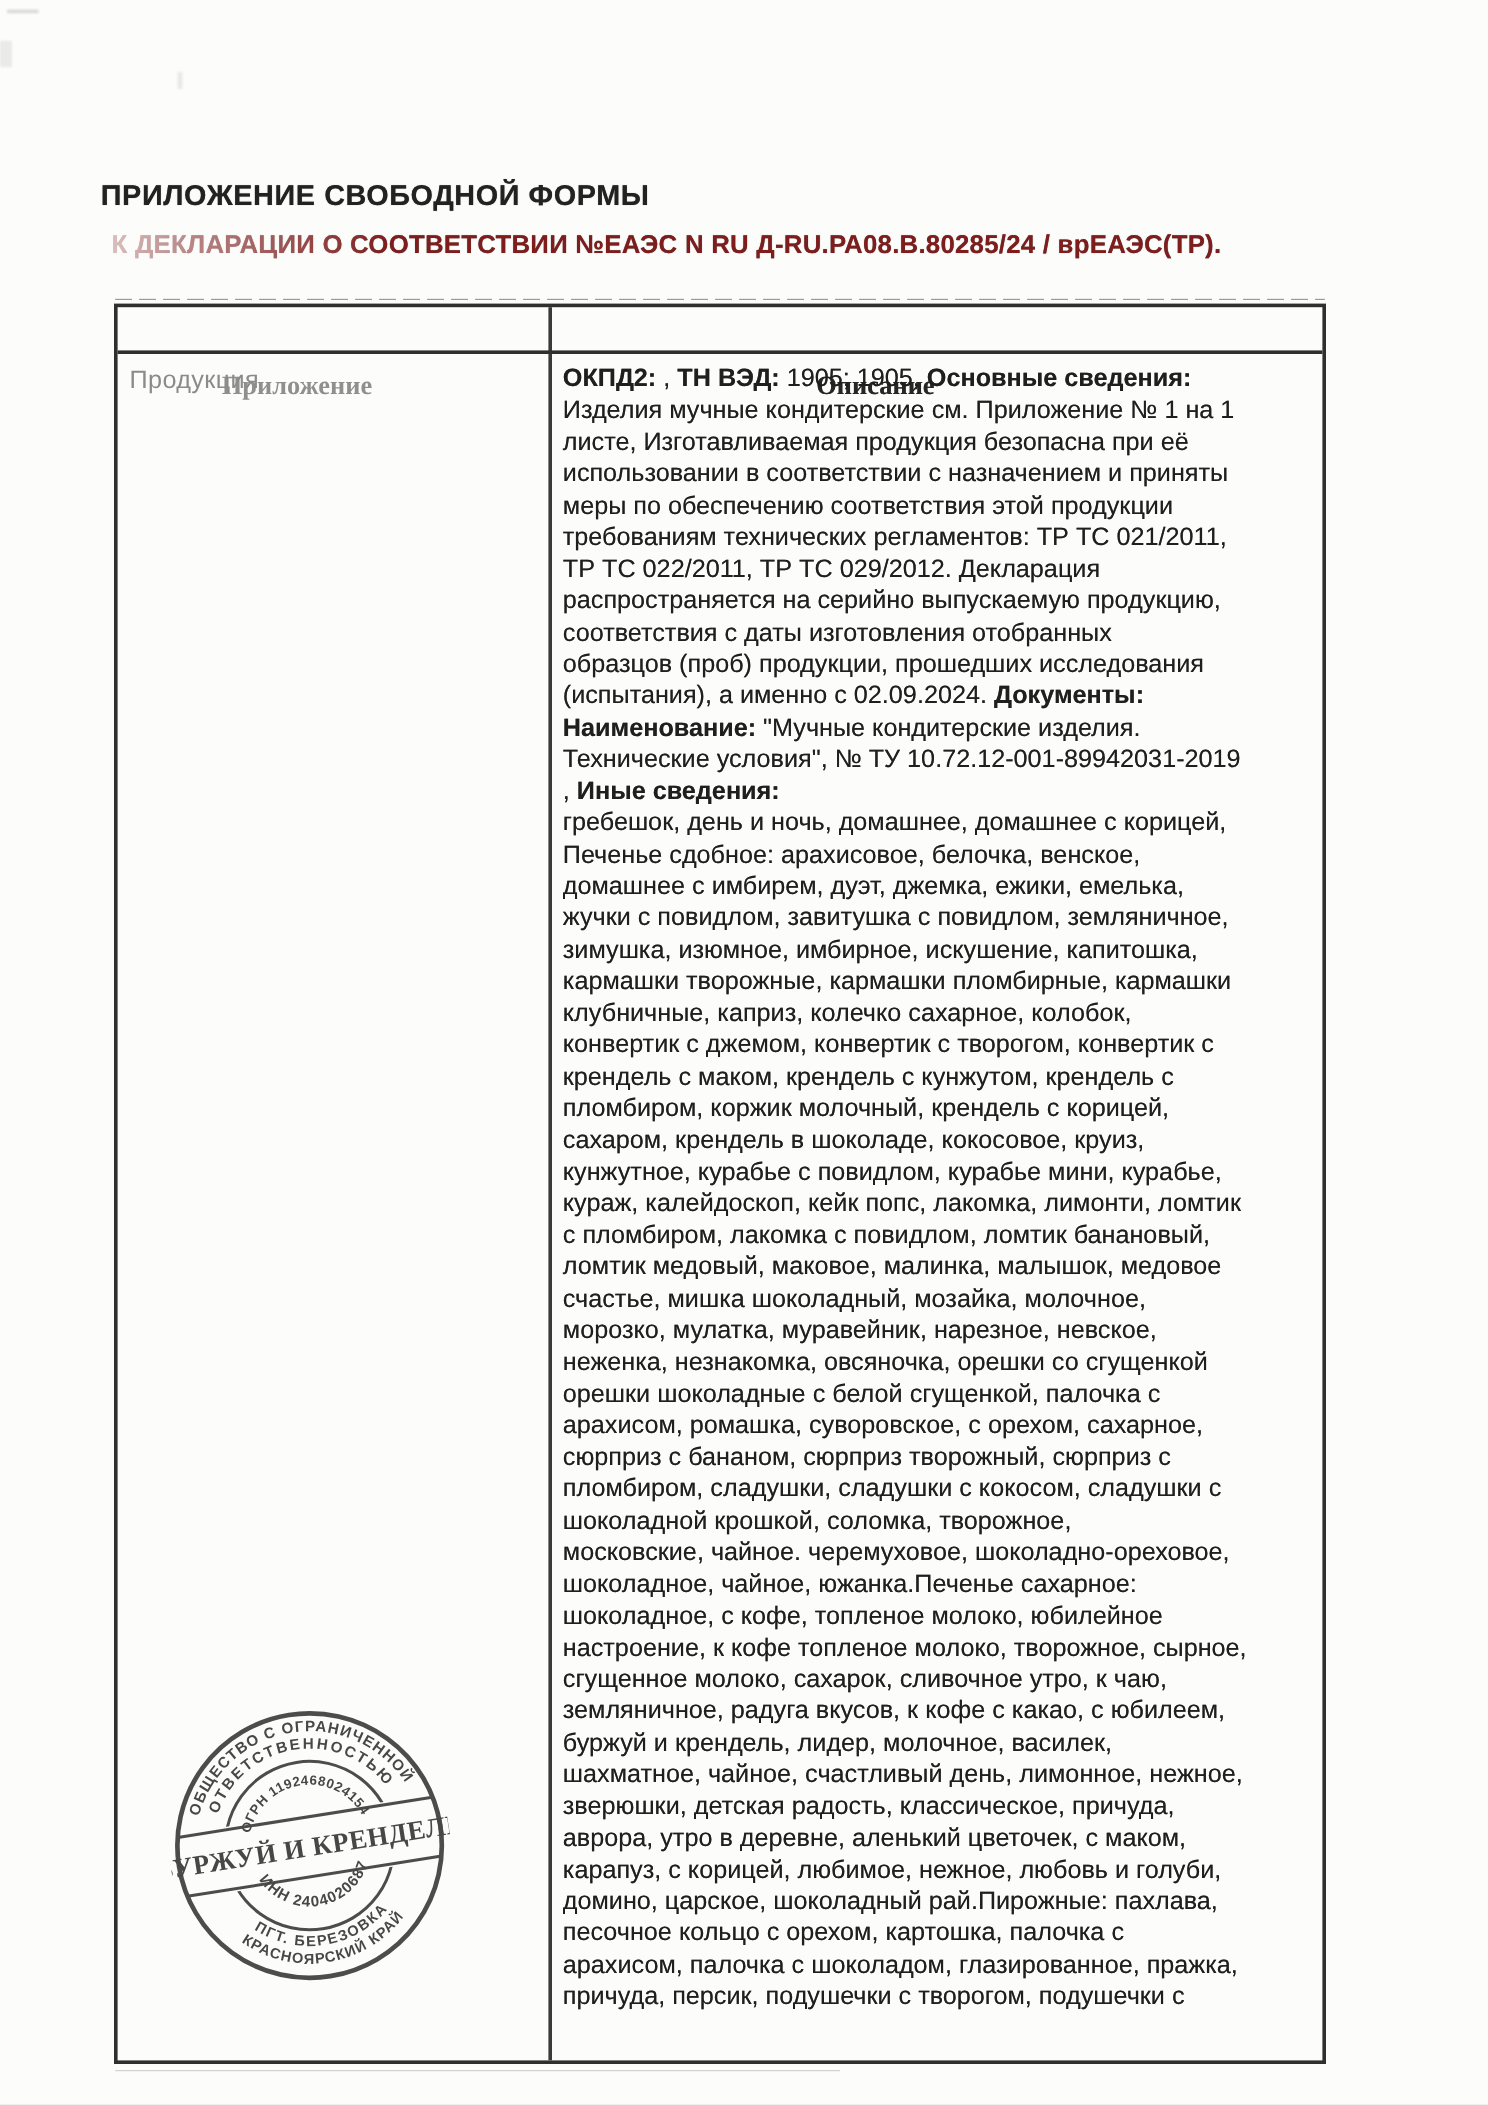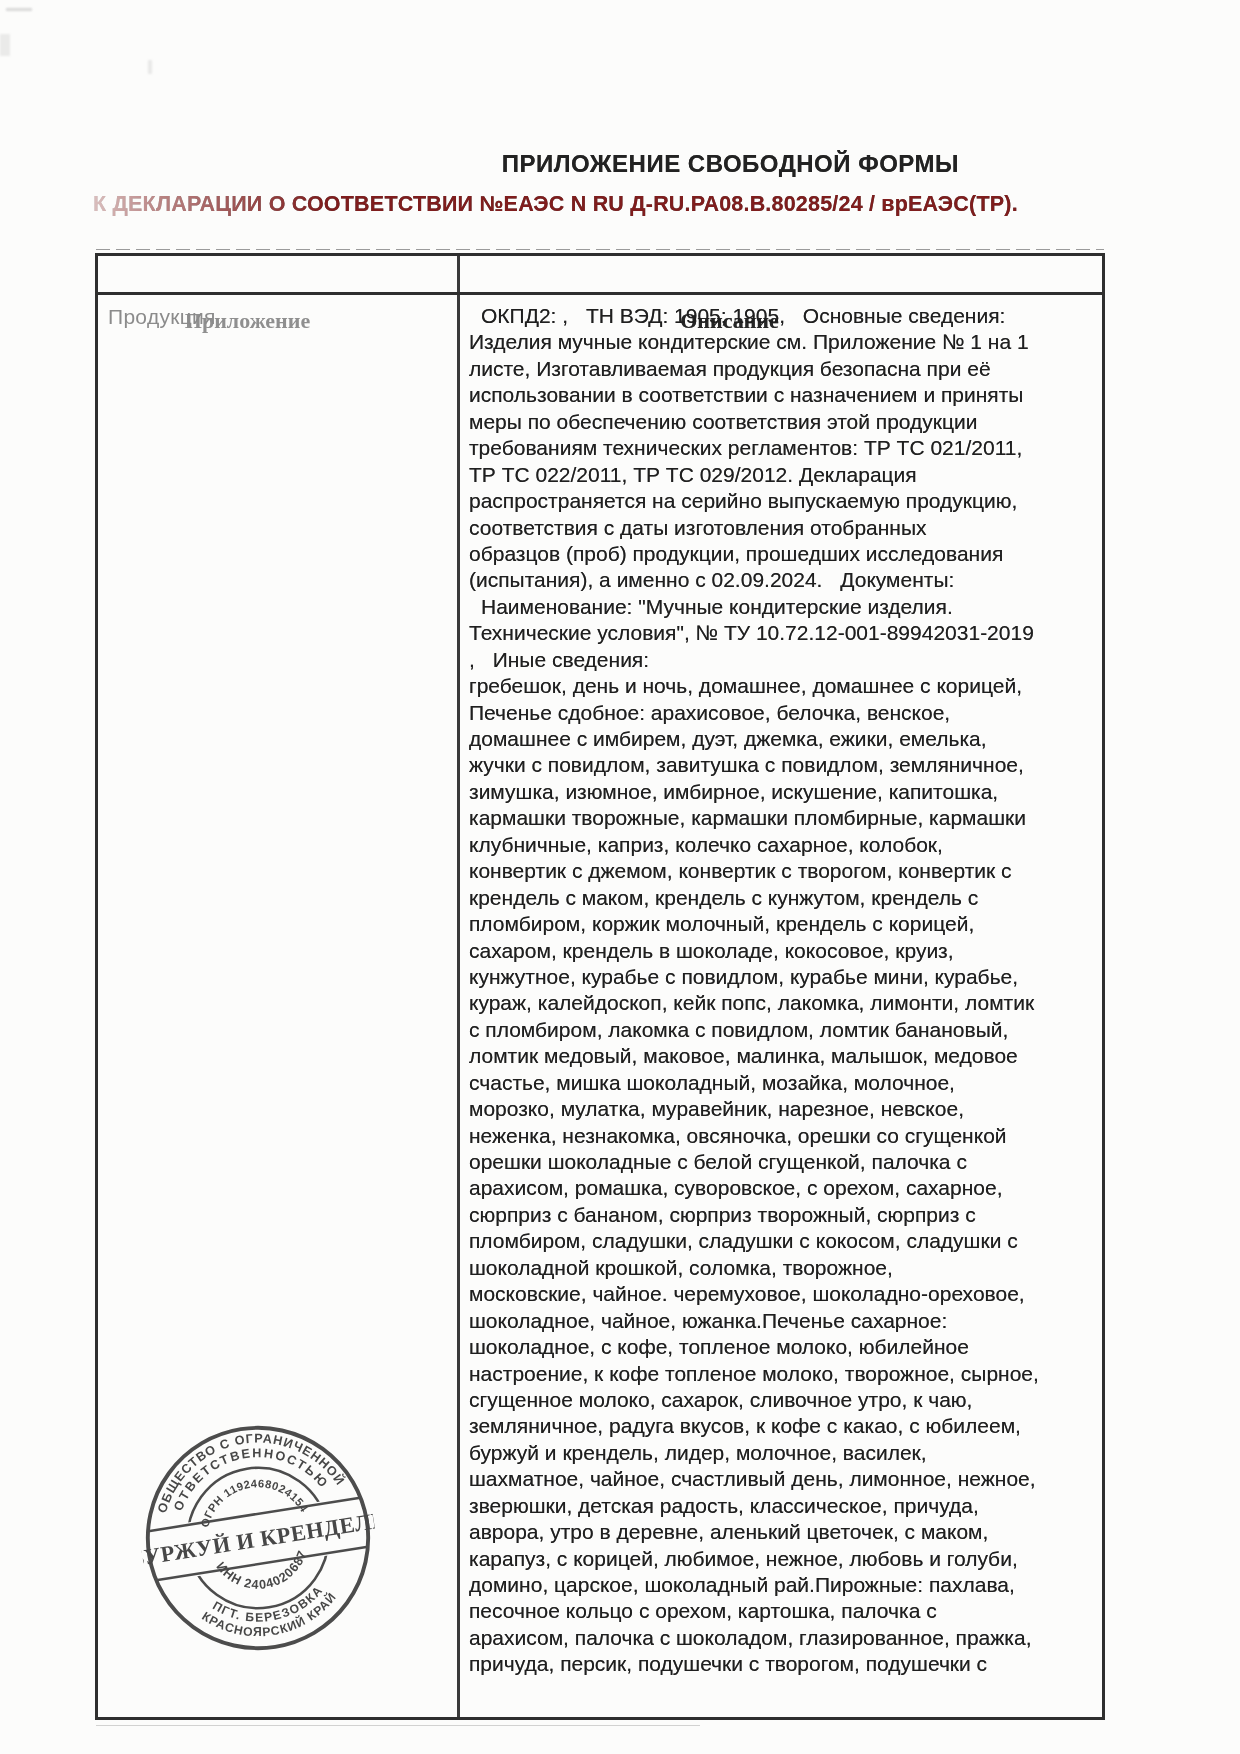--- a/index.html
+++ b/index.html
@@ -8,21 +8,21 @@
     background:#fcfcfb; overflow:hidden;
     font-family:"Liberation Sans", sans-serif; color:#1d1d1d;
   }
   
   .speck{position:absolute; background:#9a9a9a; opacity:.35; filter:blur(1px);}
   .speck.s1{left:6px; top:8px; width:26px; height:3px;}
   .speck.s2{left:0px; top:34px; width:10px; height:22px; opacity:.18;}
   .speck.s3{left:148px; top:60px; width:4px; height:14px; opacity:.2;}
 
   .title1{
-    position:absolute; left:99px; top:150px; width:860px; text-align:right;
+    position:absolute; left:84px; top:150px; width:860px; text-align:left;
     font-size:24px; font-weight:bold; letter-spacing:.5px; color:#222;
     text-shadow:0 0 .6px rgba(20,20,20,.7);
   }
   .title2{
     position:absolute; left:93px; top:192px; width:1060px;
     font-size:21.5px; font-weight:bold; letter-spacing:.2px; color:#7f1d1d;
     text-shadow:0 0 .6px rgba(20,20,20,.7);
     -webkit-mask-image:linear-gradient(90deg, rgba(0,0,0,.28) 0px, rgba(0,0,0,.55) 70px, #000 230px);
             mask-image:linear-gradient(90deg, rgba(0,0,0,.28) 0px, rgba(0,0,0,.55) 70px, #000 230px);
   }
@@ -54,21 +54,21 @@
   .row-label{
     position:absolute; left:10px; top:49px; font-size:21px; color:#8b8b8b;
     filter:blur(.35px); letter-spacing:.3px;
   }
   .desc{
     position:absolute; left:371px; top:47px; width:630px;
     font-size:21px; line-height:26.45px; white-space:nowrap;
     color:#1f1f1f; text-shadow:0 0 .5px rgba(25,25,25,.65);
   }
   .desc .dline{height:26.45px;}
-  .desc .b{font-weight:normal;margin-left:12px;}
+  .desc .b{font-weight:bold;}
 
   .stamp{
     position:absolute; left:141px; top:1421px; width:234px; height:234px;
     transform:rotate(-9deg); opacity:.9;
   }
   .stamp svg{width:100%; height:100%;}
   .stamp text{fill:#343434;}
 </style>
 </head>
 <body>

